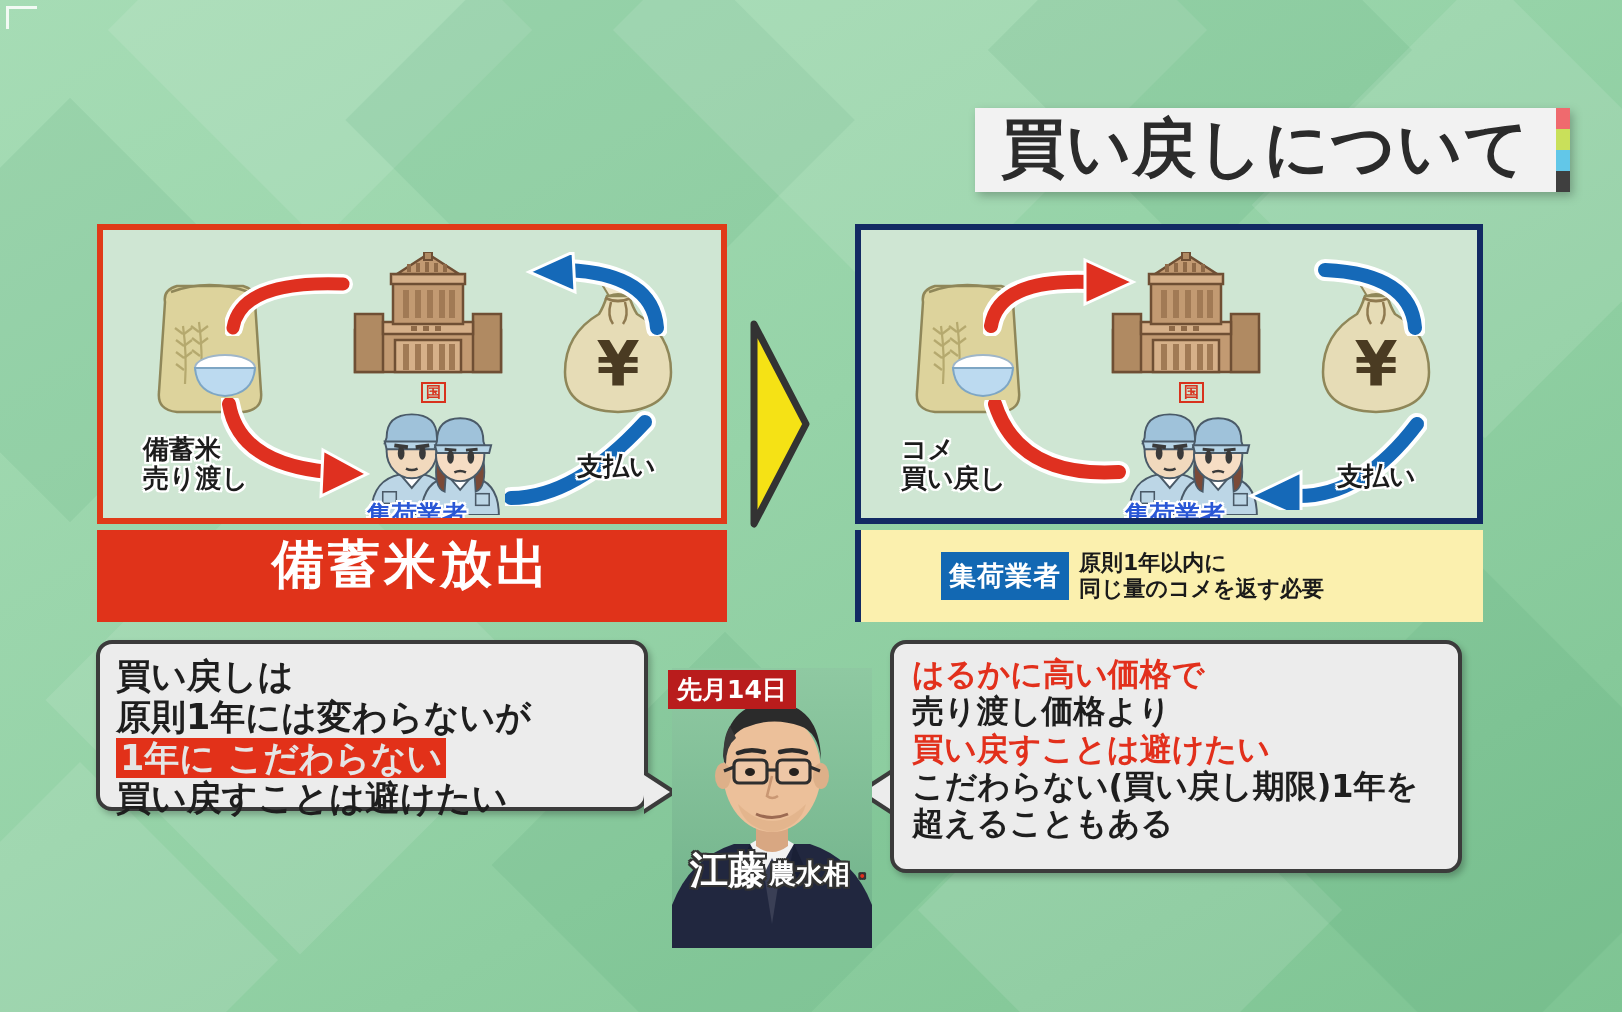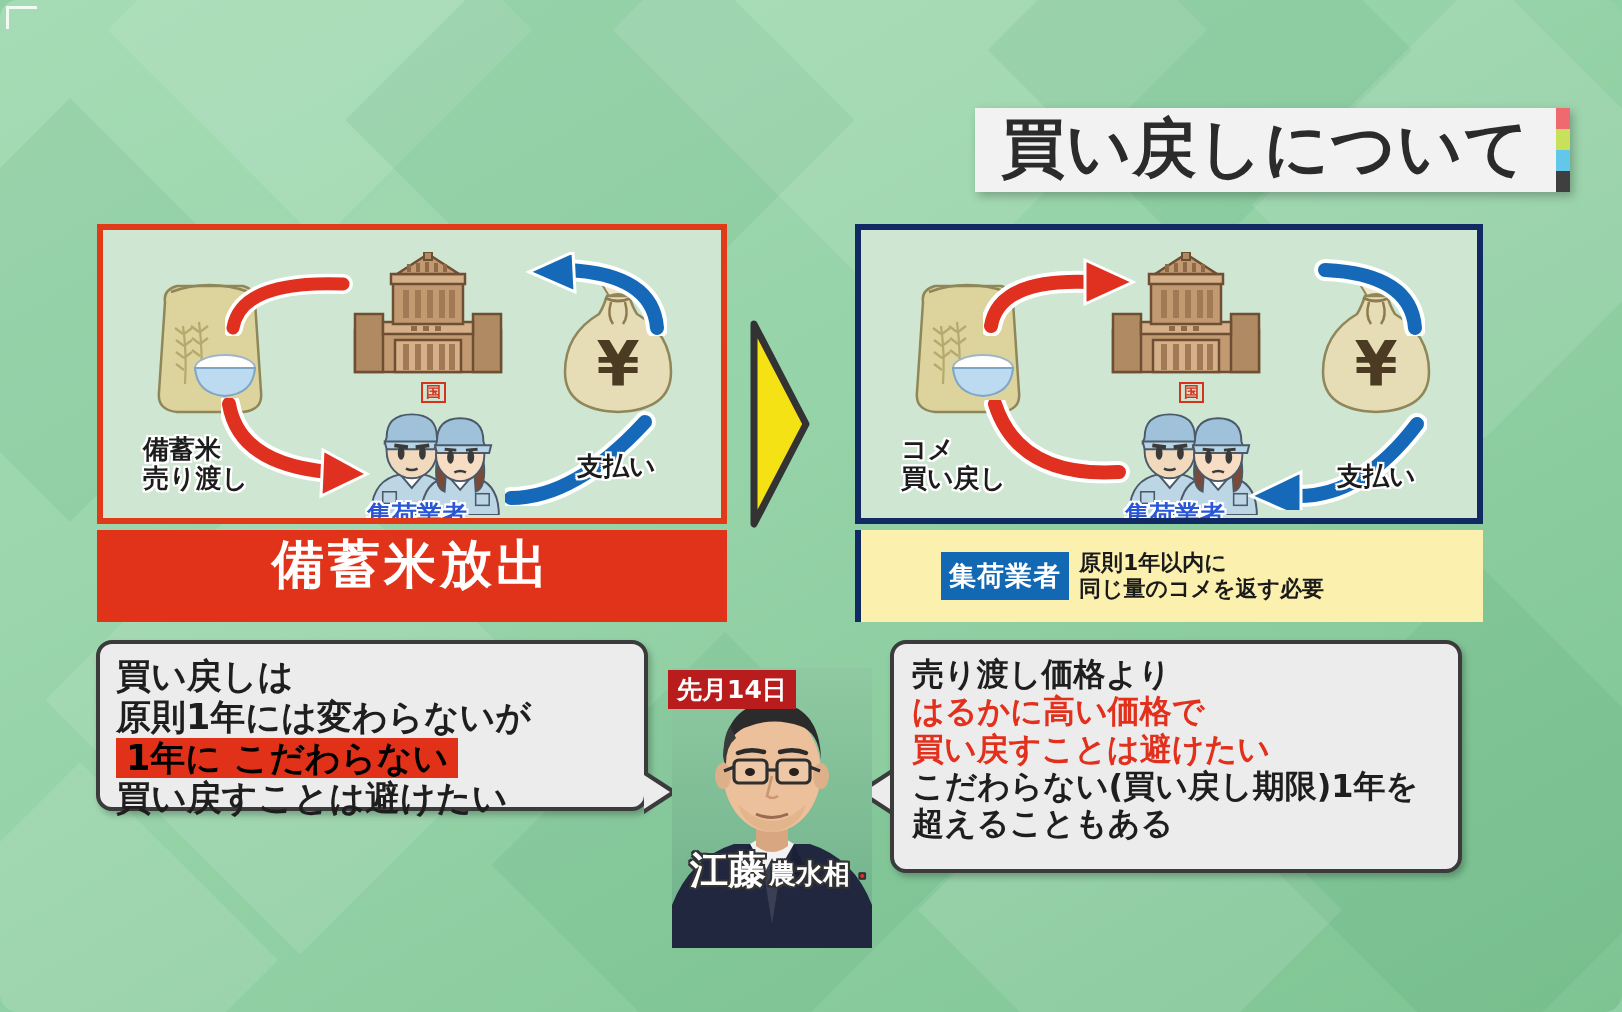--- a/index.html
+++ b/index.html
@@ -1,21 +1,21 @@
 <!DOCTYPE html>
 <html><head>
 <meta charset="utf-8">
 <style>
   html,body{margin:0;padding:0;}
   body{
     width:1622px;height:1012px;overflow:hidden;
     font-family:"DejaVu Sans","Liberation Sans",sans-serif;
     background:#8fd0a4;
   }
-  #stage{position:relative;width:1622px;height:1012px;overflow:hidden;border-radius:18px;}
+  #stage{position:relative;width:1622px;height:1012px;overflow:hidden;}
 
   
   .bg{position:absolute;inset:0;
     background:linear-gradient(150deg,#a6dcb5 0%,#96d3a8 45%,#7ec493 100%);}
   .chev{position:absolute;background:rgba(255,255,255,0.10);
         transform:rotate(45deg);transform-origin:center;}
   .chev.dk{background:rgba(60,150,95,0.10);}
   .corner-mark{position:absolute;left:6px;top:6px;width:28px;height:20px;
       border-left:3px solid rgba(255,255,255,.85);border-top:3px solid rgba(255,255,255,.85);}
 
@@ -64,21 +64,21 @@
 
   
   .midarrow{position:absolute;left:748px;top:318px;width:62px;height:212px;}
 
   
   .bubble{position:absolute;background:#ececec;border:4px solid #3b3b3b;border-radius:16px;
      box-sizing:border-box;box-shadow:3px 4px 6px rgba(0,0,0,.25);}
   .bubble-left{left:96px;top:640px;width:552px;height:171px;padding:12px 16px;}
   .bubble-right{left:890px;top:640px;width:572px;height:233px;padding:12px 18px;}
   .bline{font-size:35px;font-weight:600;color:#1e1e1e;line-height:1.165;white-space:nowrap;}
-  .bline.hl{display:inline-block;background:#e23119;color:#000000;padding:0 10px;}
+  .bline.hl{display:inline-block;background:#e23119;color:#e5e5e5;padding:0 4px;}
   .bline.red{color:#e2301c;}
   .tail{position:absolute;width:0;height:0;}
   .tail-l{left:644px;top:770px;border-top:22px solid transparent;border-bottom:22px solid transparent;
      border-left:34px solid #3b3b3b;}
   .tail-l-in{left:644px;top:775px;border-top:17px solid transparent;border-bottom:17px solid transparent;
      border-left:26px solid #ececec;}
   .tail-r{left:856px;top:770px;border-top:22px solid transparent;border-bottom:22px solid transparent;
      border-right:34px solid #3b3b3b;}
   .tail-r-in{left:864px;top:775px;border-top:17px solid transparent;border-bottom:17px solid transparent;
      border-right:26px solid #ececec;}
@@ -427,22 +427,22 @@
   <div class="bubble bubble-left">
     <div class="bline">買い戻しは</div>
     <div class="bline">原則1年には変わらないが</div>
     <div><span class="bline hl">1年に こだわらない</span></div>
     <div class="bline">買い戻すことは避けたい</div>
   </div>
   <div class="tail tail-l"></div>
   <div class="tail tail-l-in"></div>
 
   <div class="bubble bubble-right">
+    <div class="bline red" style="font-size:32px;">はるかに高い価格で</div>
     <div class="bline" style="font-size:32px;">売り渡し価格より</div>
-    <div class="bline red" style="font-size:32px;">はるかに高い価格で</div>
     <div class="bline red" style="font-size:32px;">買い戻すことは避けたい</div>
     <div class="bline" style="font-size:32px;">こだわらない(買い戻し期限)1年を</div>
     <div class="bline" style="font-size:32px;">超えることもある</div>
   </div>
   <div class="tail tail-r"></div>
   <div class="tail tail-r-in"></div>
 
   <svg class="portrait" viewBox="0 0 200 280">
     <defs>
       <linearGradient id="bgp" x1="0" y1="0" x2="0" y2="1">

